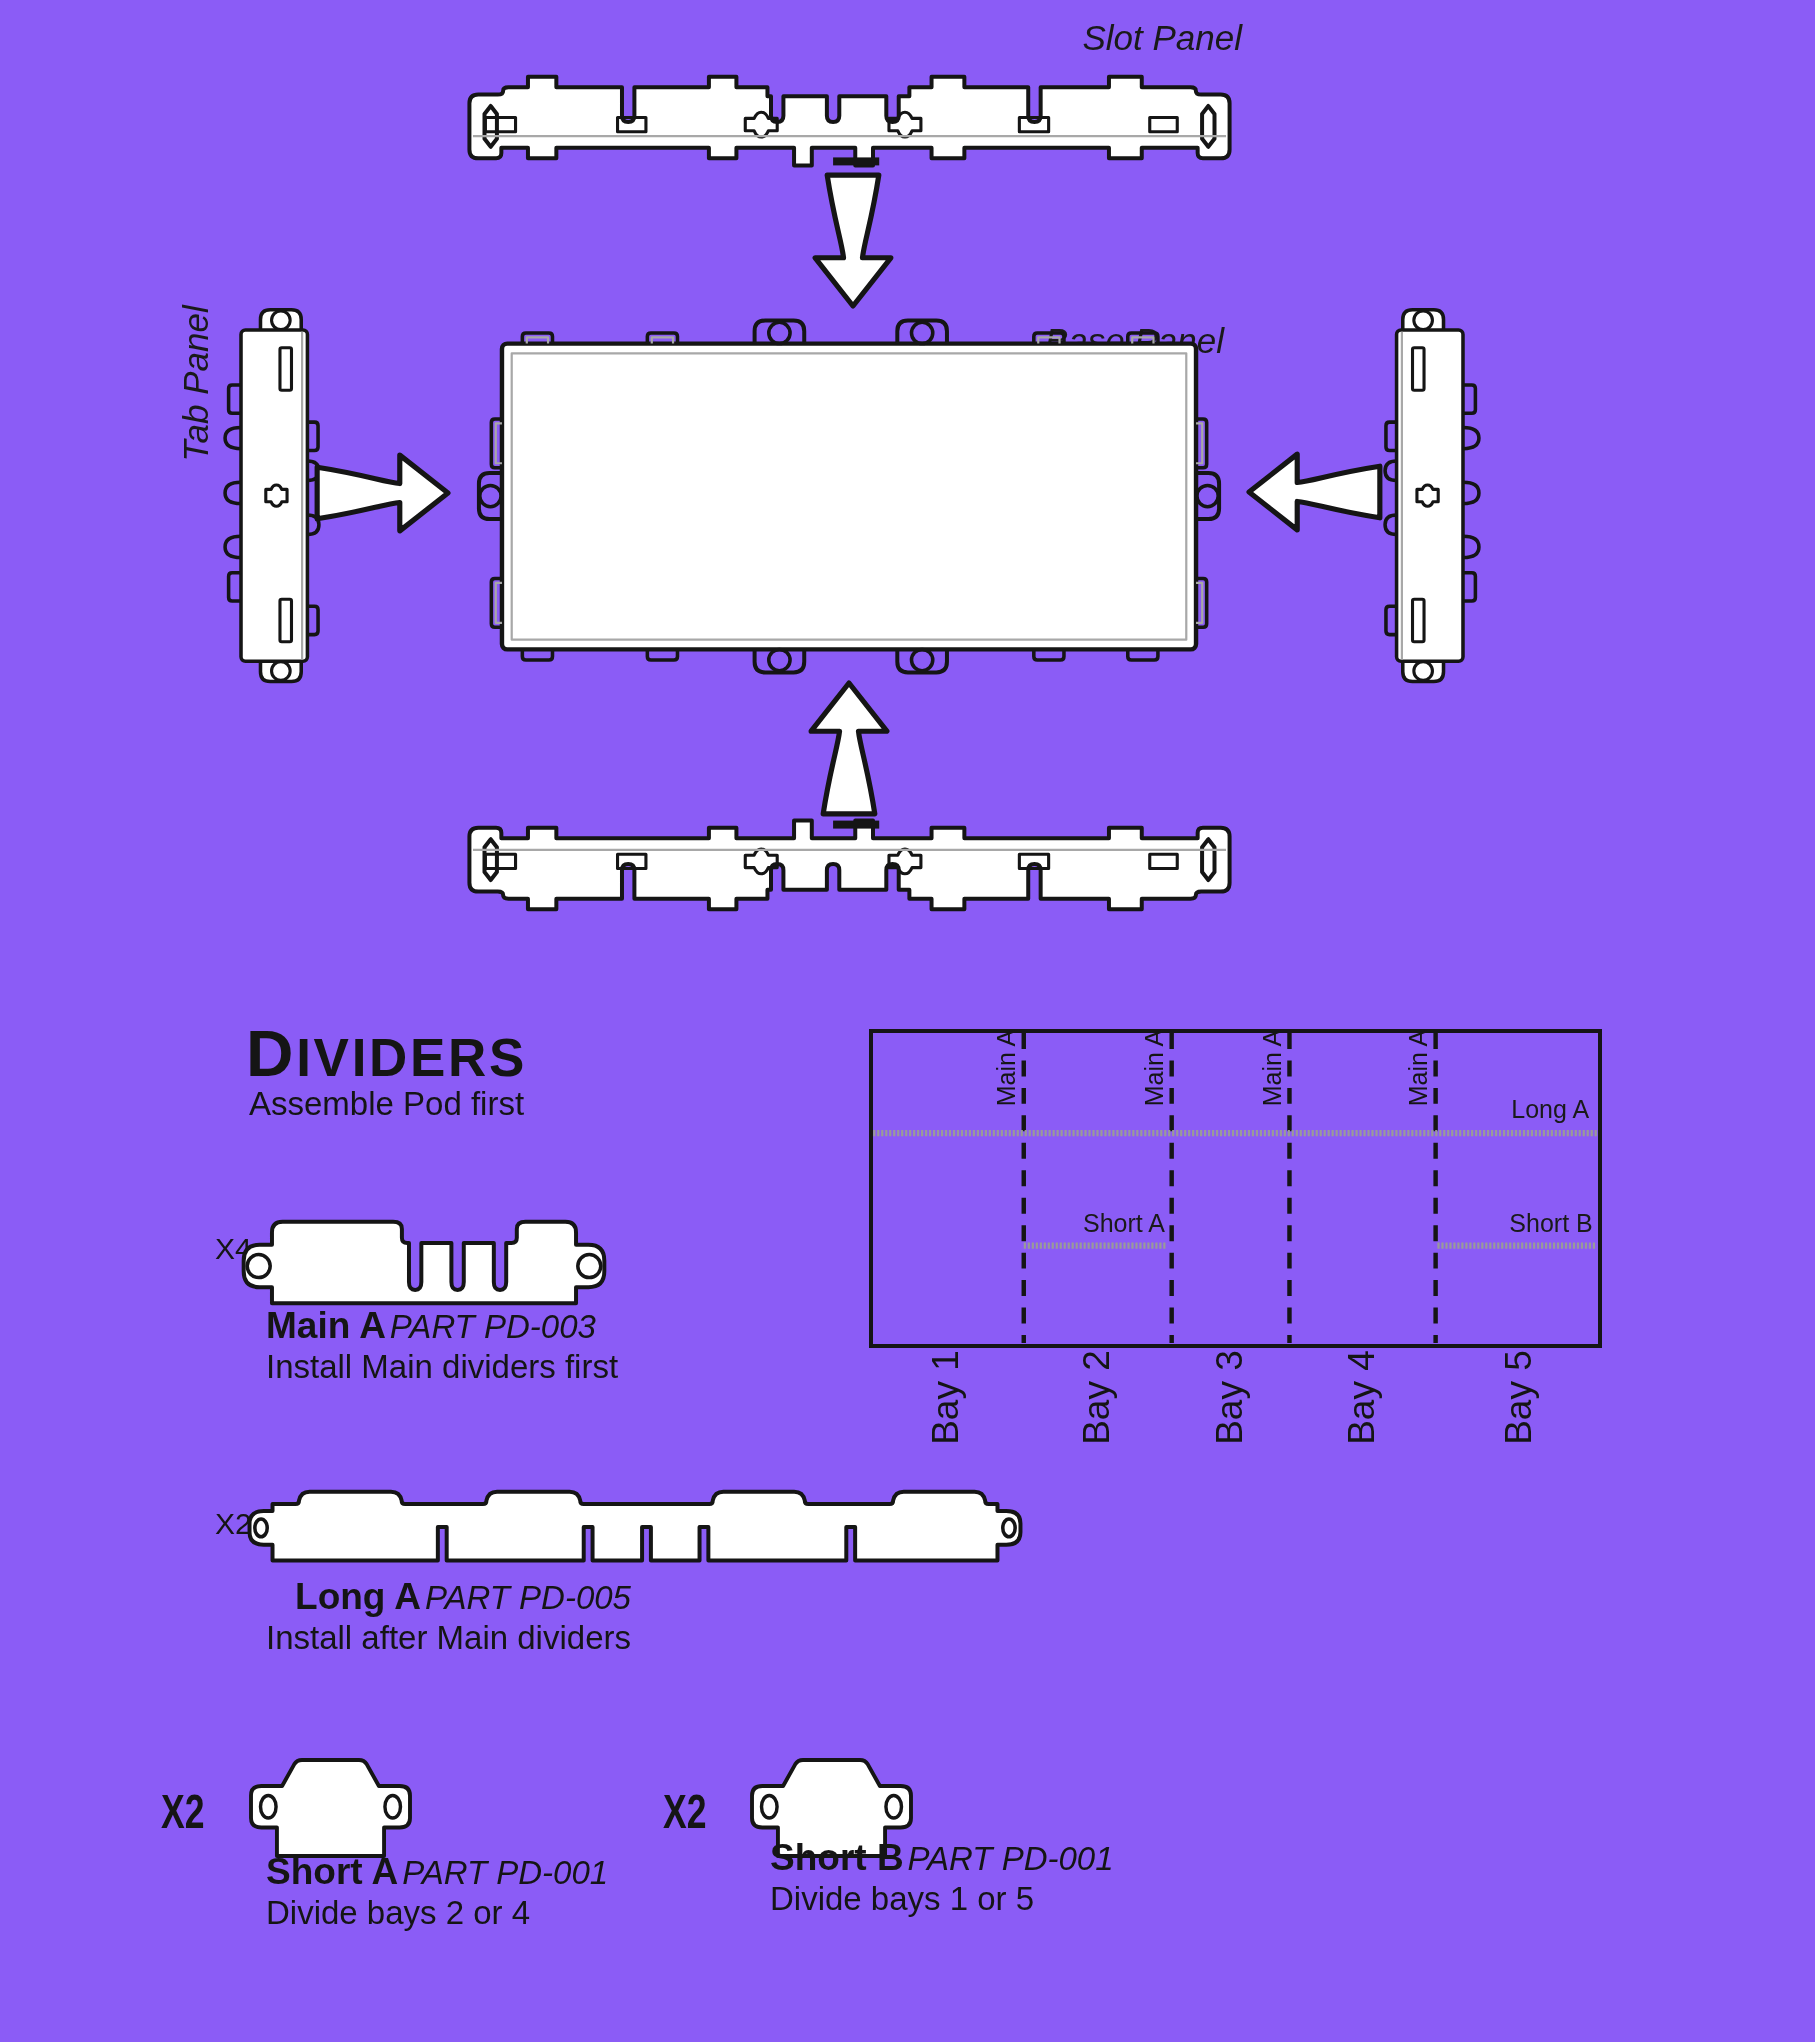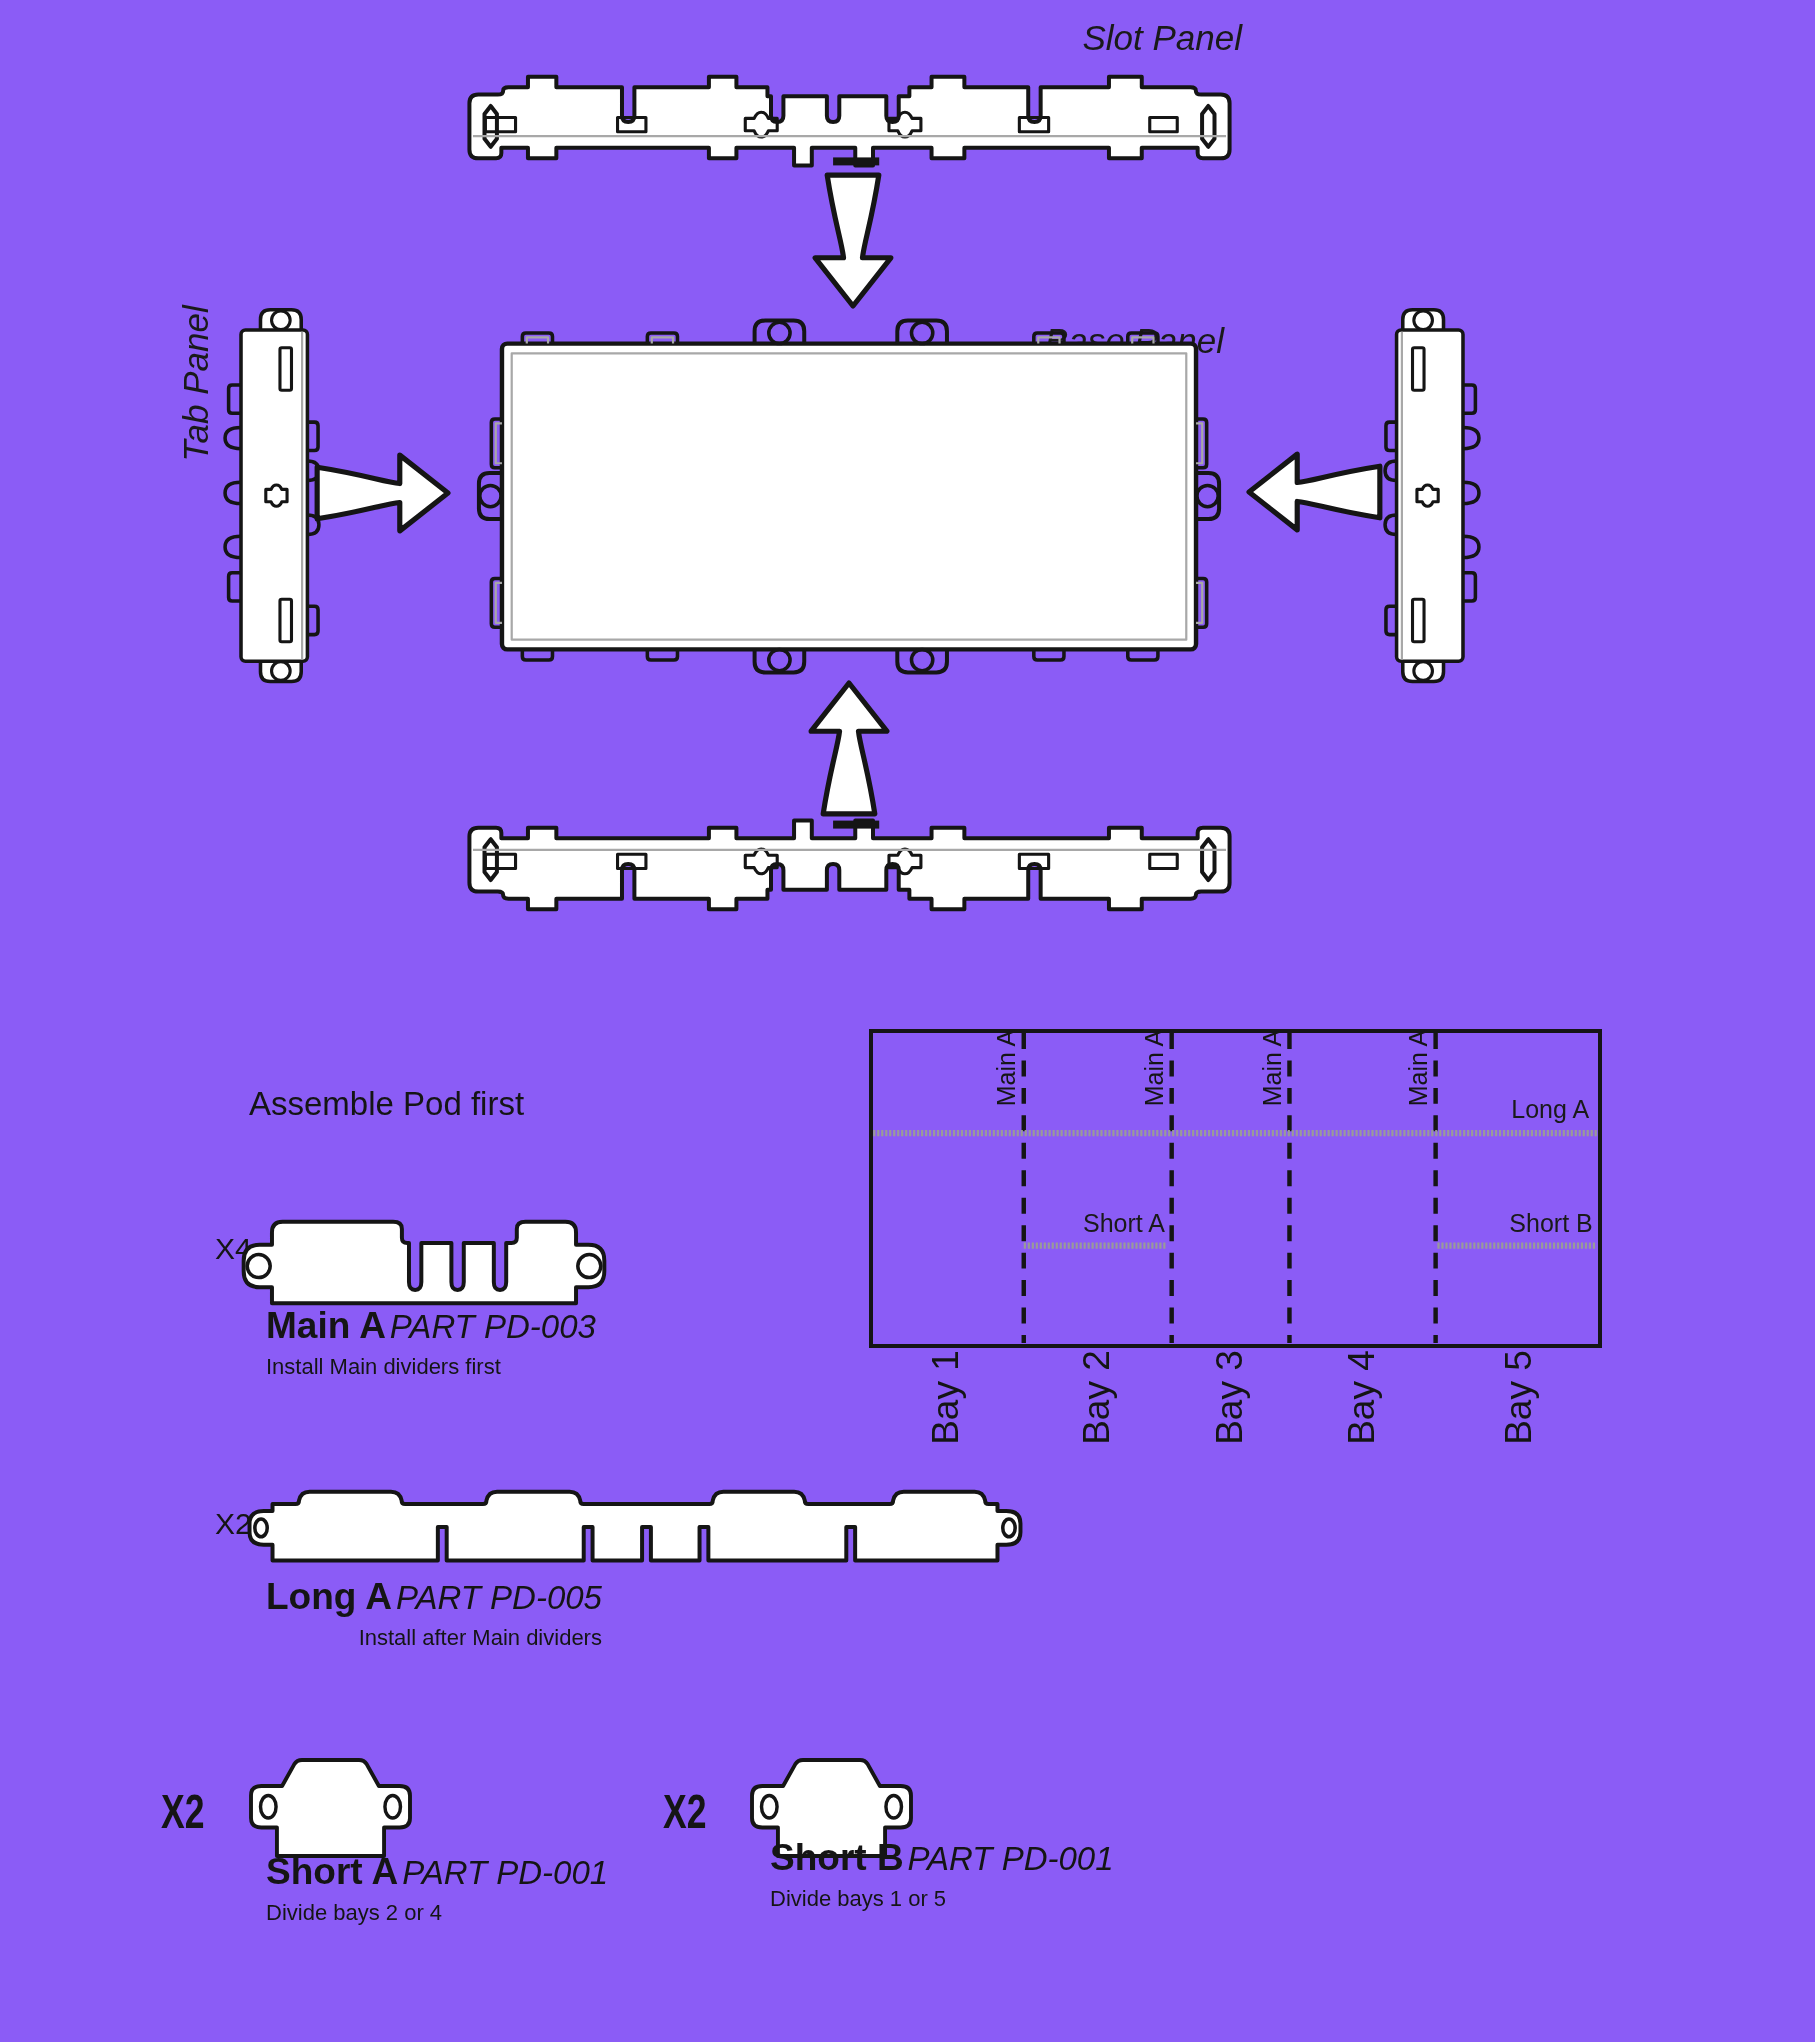--- a/index.html
+++ b/index.html
@@ -8,21 +8,21 @@
   .abs{position:absolute;}
   .panel-label{font-style:italic;font-size:35px;color:#1a1a1a;white-space:nowrap;}
   .rot{transform:rotate(-90deg);}
   .techy{font-weight:700;letter-spacing:2.7px;white-space:nowrap;}
   .bigcap{font-size:1.24em;}
   .qty{font-weight:400;font-size:30px;margin-left:48px;}
   .qty-cond{display:inline-block;font-weight:700;font-size:48px;transform:scaleX(0.74);transform-origin:left center;}
   .cap-line1{white-space:nowrap;}
   .p-name{font-weight:700;font-size:37px;}
   .p-no{font-style:italic;font-size:33px;}
-  .cap-note{font-size:22px;margin-top:7px;white-space:nowrap;}
+  .cap-note{font-size:33px;margin-top:1px;white-space:nowrap;}
   .diag-box{border:4.4px solid #151515;}
   .diag-label{font-size:25px;white-space:nowrap;color:#1a1a1a;}
   .bay-label{font-size:37px;white-space:nowrap;text-align:center;}
   .mainA-label{font-size:25px;white-space:nowrap;text-align:center;}
   svg{display:block;}
 </style>
 </head>
 <body>
 
 <div id="page">
@@ -177,20 +177,21 @@
       <rect x="181" y="58" width="32" height="16" stroke-width="3.5"></rect>
       <rect x="634" y="58" width="33" height="16" stroke-width="3.5"></rect>
       <rect x="781" y="58" width="31" height="16" stroke-width="3.5"></rect>
       <path stroke-width="3.5" d="M325,59 h10 q3,-7 8,-7 q5,0 8,7 h10 v14 h-10 q-3,7 -8,7 q-5,0 -8,-7 h-10 z"></path>
       <path stroke-width="3.5" d="M487,59 h10 q3,-7 8,-7 q5,0 8,7 h10 v14 h-10 q-3,7 -8,7 q-5,0 -8,-7 h-10 z"></path>
       <line x1="18" y1="79" x2="867" y2="79" stroke="#a8a8a8" stroke-width="2.5"></line>
       <rect x="424" y="103" width="52" height="9" fill="#151515" stroke="none"></rect>
     </svg>
   </div>
 
+  <div class="abs techy" style="left:246px;top:1016px;font-size:53px;"><span class="bigcap">D</span>IVIDERS</div>
   <div class="abs" style="left:249px;top:1085px;font-size:33px;">Assemble Pod first</div>
 
 
   <div class="abs diag-box" style="left:869px;top:1029px;width:733px;height:319px;box-sizing:border-box;">
     <svg class="abs" style="left:0;top:0;" width="724" height="310" viewBox="0 0 817 350">
       <line x1="170" y1="0" x2="170" y2="350" stroke="#151515" stroke-width="5" stroke-dasharray="18 13"></line>
       <line x1="337" y1="0" x2="337" y2="350" stroke="#151515" stroke-width="5" stroke-dasharray="18 13"></line>
       <line x1="470" y1="0" x2="470" y2="350" stroke="#151515" stroke-width="5" stroke-dasharray="18 13"></line>
       <line x1="635" y1="0" x2="635" y2="350" stroke="#151515" stroke-width="5" stroke-dasharray="18 13"></line>
       <line x1="0" y1="113" x2="817" y2="113" stroke="#9a9a9a" stroke-width="7" stroke-dasharray="2.5 2"></line>

